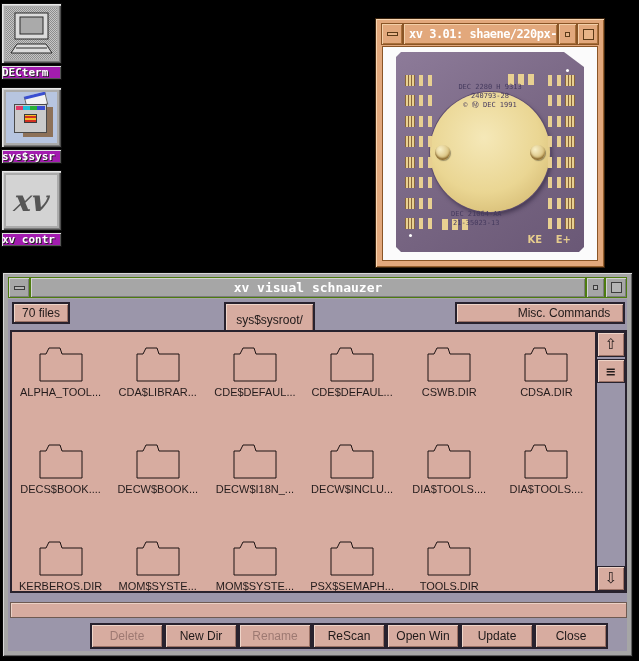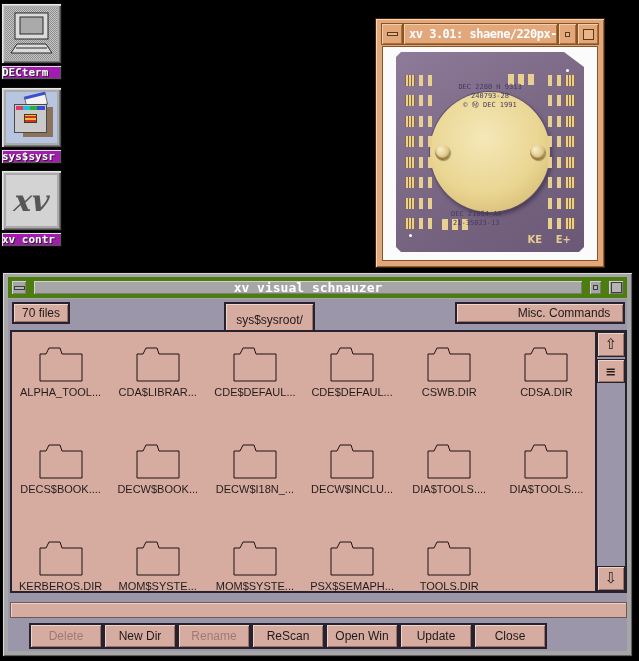--- a/index.html
+++ b/index.html
@@ -82,21 +82,21 @@
                transparent 16px 20px,#e8d091 20px 26px,transparent 26px); }
   .pad-tr { top:22px; right:46px; } .pad-bl { bottom:22px; left:46px; }
   .wdot { position:absolute; width:3px; height:3px; border-radius:50%; background:#fff; }
   .wdot-tr { top:17px; right:15px; } .wdot-bl { bottom:15px; left:13px; }
 
   
   .sch { position:absolute; left:2px; top:272px; width:631px; height:385px;
     background:#a6a6a6; border:1px solid #0a0a0a;
     box-shadow: inset 1px 1px 0 #d8d8d8, inset -1px -1px 0 #606060; }
   .sch-titlebar { position:absolute; left:5px; top:4px; right:5px; height:21px; display:flex; }
-  .tb-sect-gray { border:4px solid #4d7c0f; box-shadow: inset 1px 1px 0 #d2d2d2, inset -1px -1px 0 #7c7c7c;
+  .tb-sect-gray { border:1px solid #4d7c0f; box-shadow: inset 1px 1px 0 #d2d2d2, inset -1px -1px 0 #7c7c7c;
     display:flex; align-items:center; justify-content:center; }
   .sch-title { flex:1; color:#fff; font:bold 13px/19px "DejaVu Sans Mono",monospace;
     white-space:nowrap; overflow:hidden; }
   .glyph-dash-g { width:11px; height:4px; border:1px solid #3c3c3c; background:#b4b4b4; }
   .glyph-dot-g  { width:5px; height:5px; border:1px solid #3c3c3c; background:#b4b4b4; }
   .glyph-sq-g   { width:11px; height:11px; border:1px solid #3c3c3c; background:#b4b4b4; }
   .sch-content { position:absolute; left:5px; top:26px; right:5px; bottom:5px; background:#9b96aa; }
 
   .pinkbox { background:#d7aca0; border:2px solid #28222e;
     box-shadow: inset 1px 1px 0 #efd5c9, inset -1px -1px 0 #9c7266;
@@ -119,21 +119,21 @@
     box-shadow: inset 1px 1px 0 #efd5c9, inset -1px -1px 0 #9c7266;
     display:flex; align-items:center; justify-content:center;
     font:15px/15px "DejaVu Sans",sans-serif; color:#241c1c; }
   .sthumb { height:24px; margin-top:2px; font:bold 13px/13px "DejaVu Sans",sans-serif; }
   .sspacer { flex:1; }
 
   .status-strip { position:absolute; left:2px; top:303px; width:617px; height:16px;
     background:#d7aca0; border:1px solid #6e5a52; box-shadow: inset 1px 1px 0 #ebd1c5; }
 
   .btn-row { position:absolute; left:2px; top:324px; width:617px; height:26px;
-    display:flex; justify-content:flex-start; padding:0 19px; }
+    display:flex; justify-content:flex-end; padding:0 19px; }
   .cmd-btn { width:74px; height:26px; }
   .cmd-btn.disabled { color:rgba(62,40,40,.38); text-shadow:1px 0 0 rgba(215,172,160,.55); }
 </style>
 </head>
 <body>
 
 <div class="dicon" style="top:3px;">
   <div class="dicon-face">
     <div class="art art-term">
       <svg width="51" height="51" viewBox="0 0 51 51">

